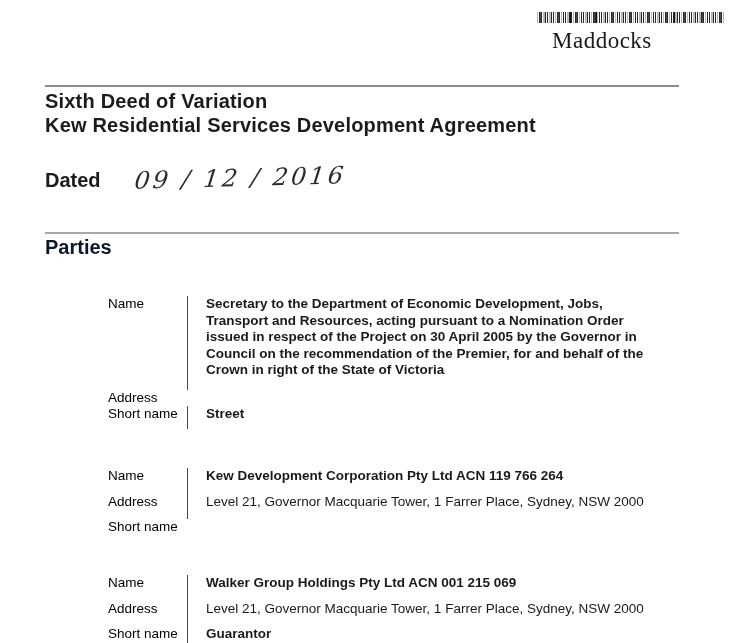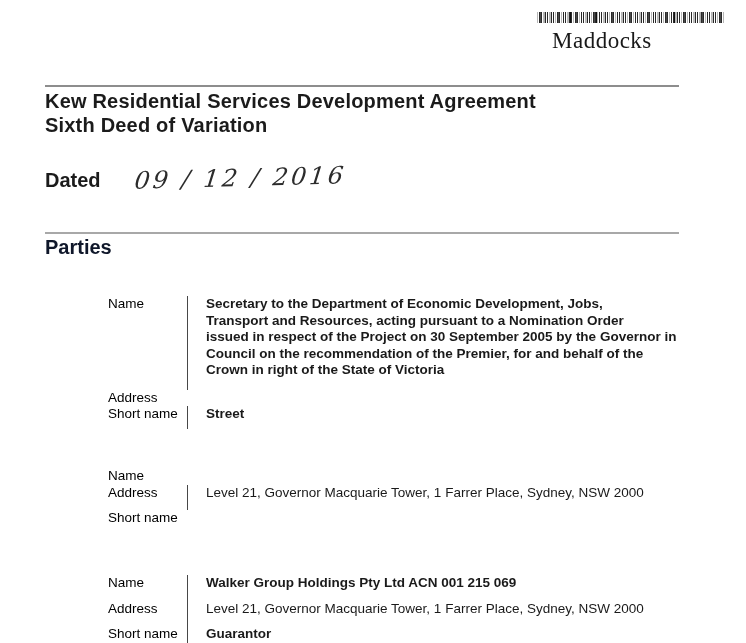--- a/index.html
+++ b/index.html
@@ -82,53 +82,54 @@
 </head>
 <body>
 
 <div class="page">
 
   <div class="barcode"></div>
   <div class="brand">Maddocks</div>
 
   <div class="rule rule-title"></div>
   <div class="doc-title">
+    <div>Sixth Deed of Variation</div>
     <div>Kew Residential Services Development Agreement</div>
-    <div>Sixth Deed of Variation</div>
   </div>
 
   <div class="dated-row">
     <span>Dated</span>
     <span class="dated-value">09 / 12  / 2016</span>
   </div>
 
   <div class="rule rule-parties"></div>
   <div class="parties-heading">Parties</div>
 
   <div class="party party-block-1">
     <div class="prow row-name">
       <div class="plabel">Name</div>
       <div class="pval bold">Secretary to the Department of Economic Development, Jobs,
 Transport and Resources, acting pursuant to a Nomination Order
-issued in respect of the Project on 30 September 2005 by the Governor in
+issued in respect of the Project on 30 April 2005 by the Governor in
 Council on the recommendation of the Premier, for and behalf of the
 Crown in right of the State of Victoria</div>
     </div>
     <div class="prow row-address">
       <div class="plabel">Address</div>
     </div>
     <div class="prow row-short">
       <div class="plabel">Short name</div>
       <div class="pval bold">Street</div>
     </div>
   </div>
 
   <div class="party party-block-2">
     <div class="prow row-name">
       <div class="plabel">Name</div>
+      <div class="pval bold">Kew Development Corporation Pty Ltd ACN 119 766 264</div>
     </div>
     <div class="prow row-address">
       <div class="plabel">Address</div>
       <div class="pval">Level 21, Governor Macquarie Tower, 1 Farrer Place, Sydney, NSW 2000</div>
     </div>
     <div class="prow row-short">
       <div class="plabel">Short name</div>
     </div>
   </div>
 

